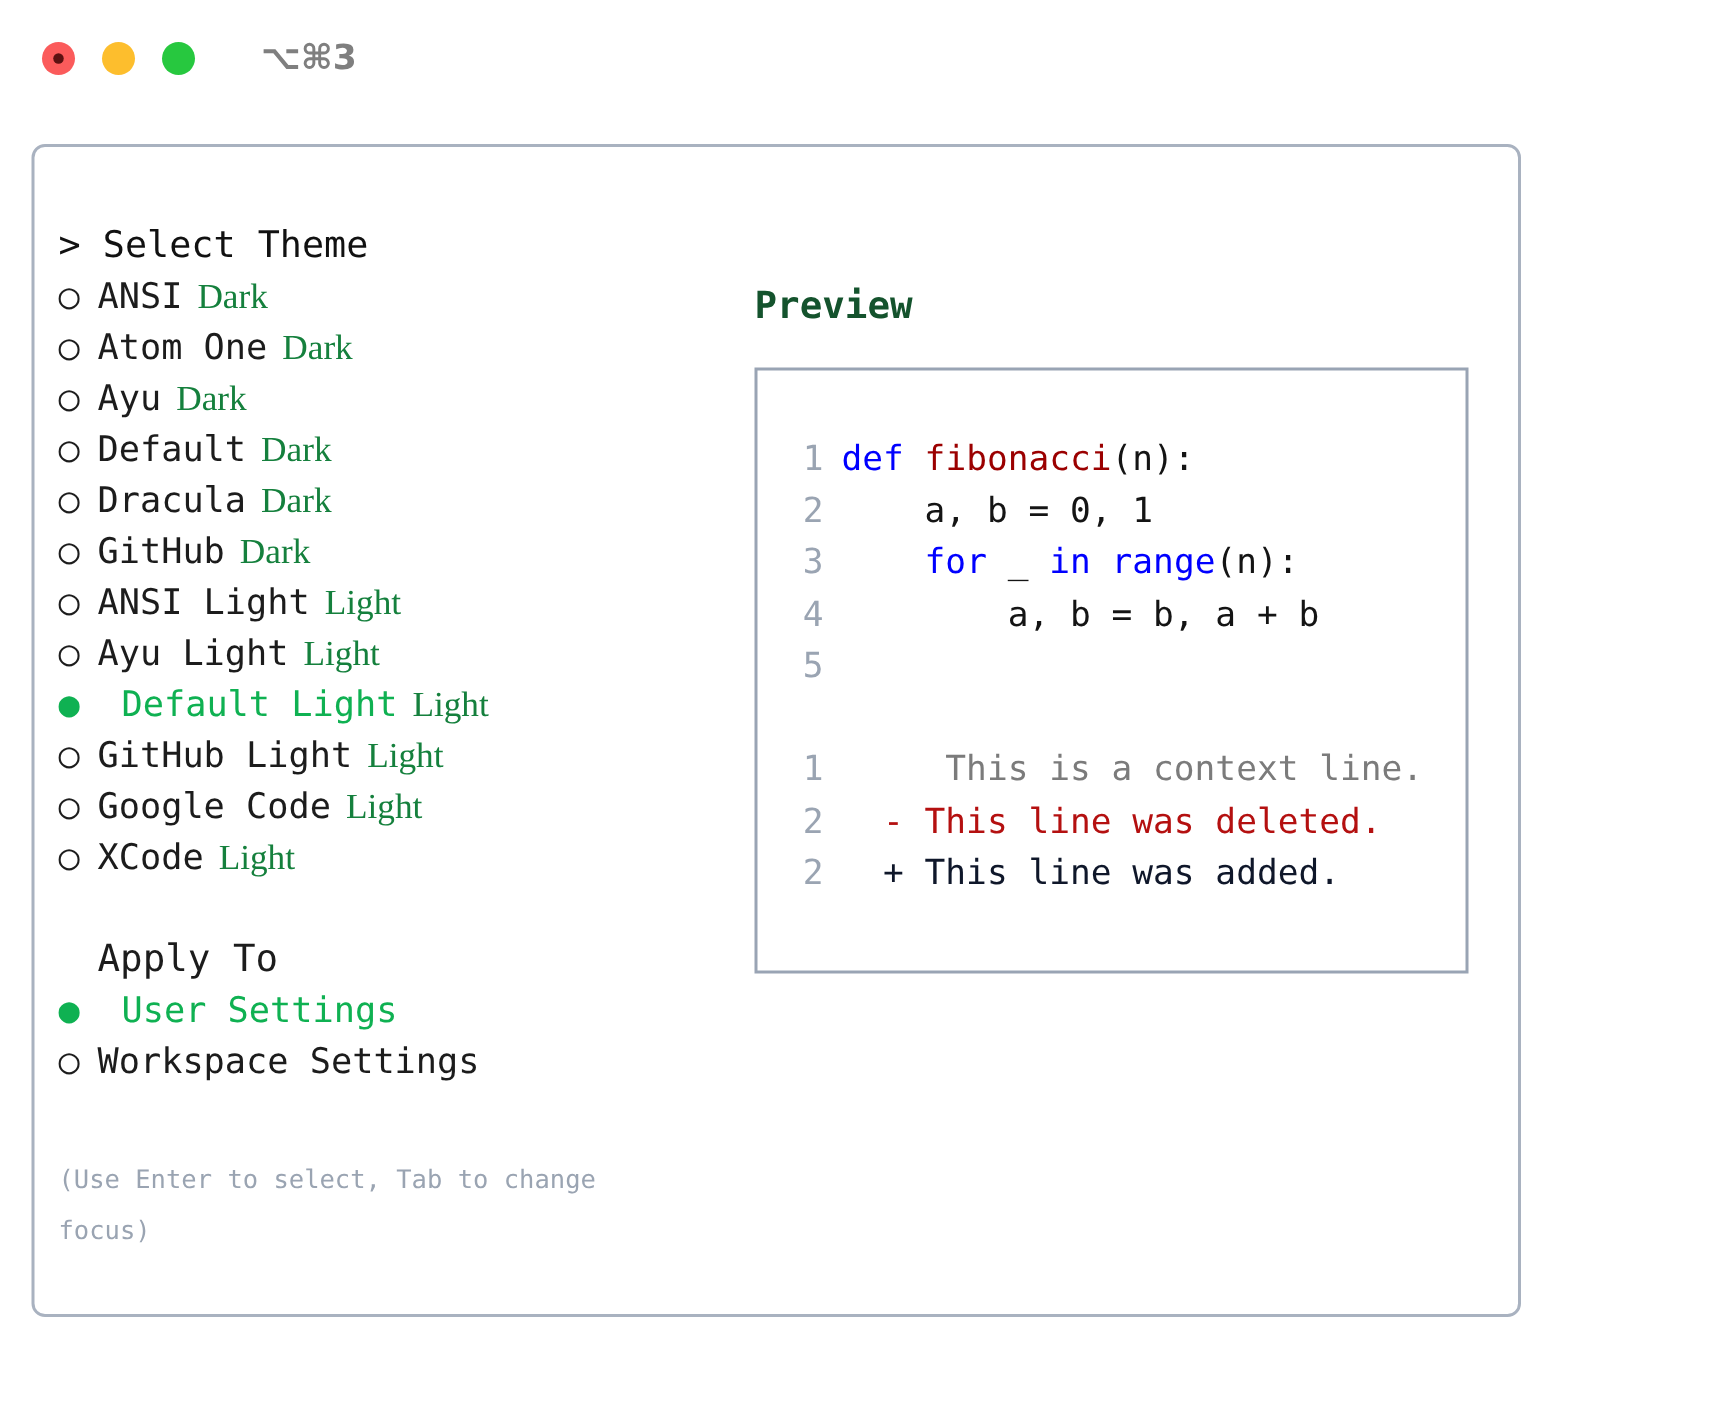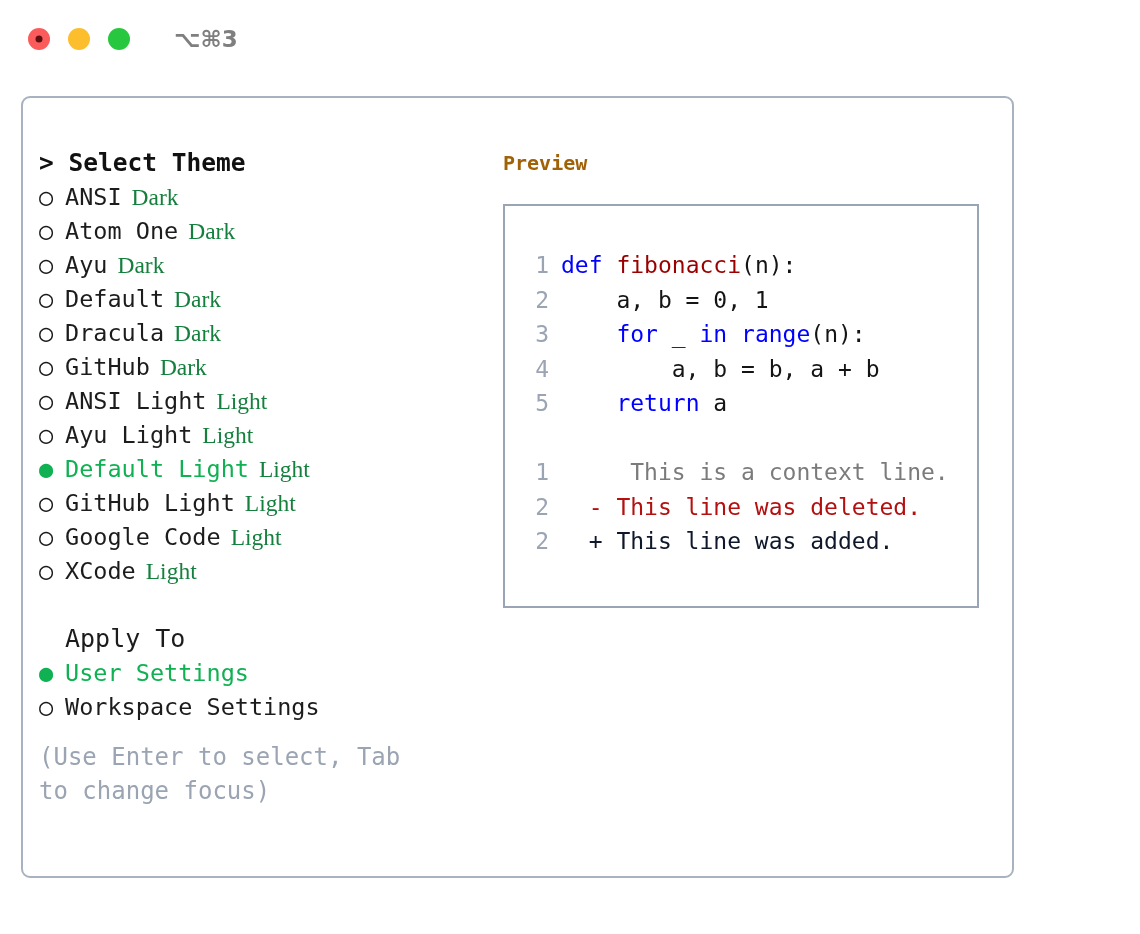--- a/index.html
+++ b/index.html
@@ -108,68 +108,69 @@
   .marker {
     display: inline-block;
     width: 26px;
     flex: 0 0 26px;
     text-align: left;
     font-size: 23.5px;
     color: #1c1c1c;
   }
   .marker.sel { color: #0fb152; }
   .label { color: #1c1c1c; }
-  .label.sel { color: #0fb152; }
+  .label.sel { color: #0fb152; margin-left: 16px; }
   .tag {
     color: #15803d;
     margin-left: 10px;
     font-family: Liberation Serif, serif;
   }
 
   #list-header {
-    font-weight: bold;
+    font-weight: normal;
     color: #111111;
     font-size: 24.5px;
     height: 34px;
     line-height: 34px;
     white-space: pre;
   }
 
   #apply-section { margin-top: 34px; }
   #apply-heading {
     font-size: 25px;
     height: 34px;
     line-height: 34px;
     color: #1c1c1c;
     padding-left: 26px;
     white-space: pre;
   }
 
   #hint-text {
-    margin-top: 16px;
-    font-size: 24px;
+    margin-top: 46px;
+    font-size: 17px;
     line-height: 34px;
     color: #9aa4b2;
     width: 400px;
     white-space: pre-wrap;
   }
 
   
   #preview-column {
     position: absolute;
     left: 480px;
     top: 48px;
     width: 500px;
   }
   #preview-title {
-    font-size: 20px;
+    font-size: 25px;
     font-weight: bold;
-    color: #a16207;
-    line-height: 34px;
-    height: 34px;
+    color: #14532d;
+    line-height: 34px;
+    height: 34px;
+    margin-top: 41px;
   }
   #preview-box {
     margin-top: 24px;
     width: 476px;
     height: 404px;
     box-sizing: border-box;
     border: 2px solid #99a4b4;
     background: #ffffff;
     position: relative;
   }
@@ -251,21 +252,21 @@
 
       <div id="preview-column">
         <div id="preview-title">Preview</div>
         <div id="preview-box">
           <div id="code-area">
             <div id="code-lines">
                 <div class="code-line"><span class="lineno">1</span><span class="code-text"><span class="kw">def</span><span class="pl"> </span><span class="fn">fibonacci</span><span class="pl">(n):</span></span></div>
                 <div class="code-line"><span class="lineno">2</span><span class="code-text"><span class="pl">    a, b = 0, 1</span></span></div>
                 <div class="code-line"><span class="lineno">3</span><span class="code-text"><span class="pl">    </span><span class="kw">for</span><span class="pl"> _ </span><span class="kw">in</span><span class="pl"> </span><span class="kw">range</span><span class="pl">(n):</span></span></div>
                 <div class="code-line"><span class="lineno">4</span><span class="code-text"><span class="pl">        a, b = b, a + b</span></span></div>
-                <div class="code-line"><span class="lineno">5</span><span class="code-text"><span class="pl">    </span><span class="kw">return</span><span class="pl"> a</span></span></div>
+                <div class="code-line"><span class="lineno">5</span></div>
               </div>
             <div class="diff-gap"></div>
             <div id="diff-lines">
                 <div class="code-line"><span class="lineno">1</span><span class="diff-ctx">     This is a context line.</span></div>
                 <div class="code-line"><span class="lineno">2</span><span class="diff-del">  - This line was deleted.</span></div>
                 <div class="code-line"><span class="lineno">2</span><span class="diff-add">  + This line was added.</span></div>
               </div>
           </div>
         </div>
       </div>

